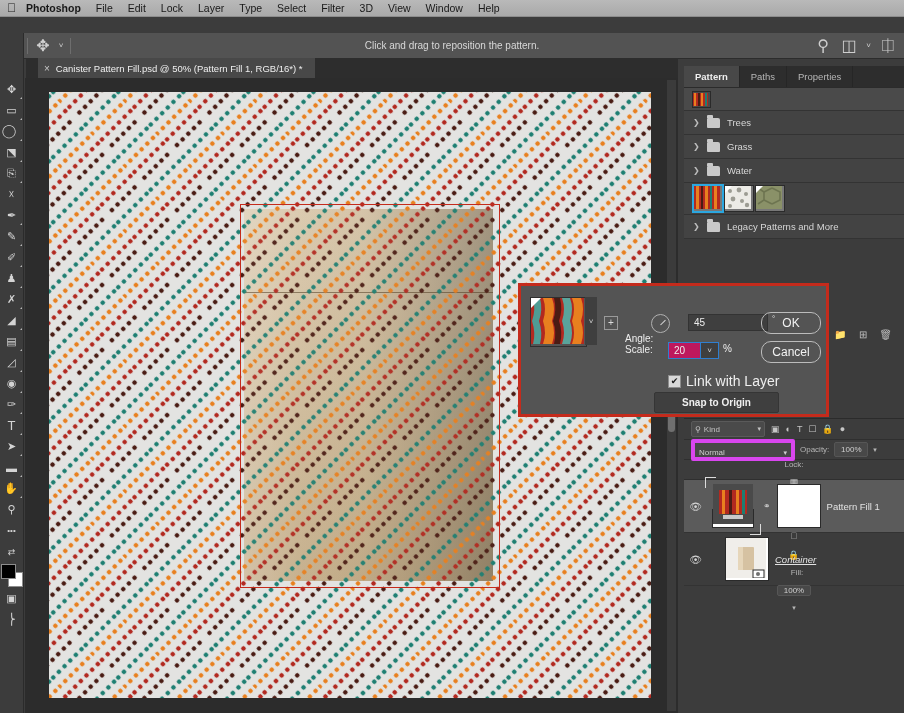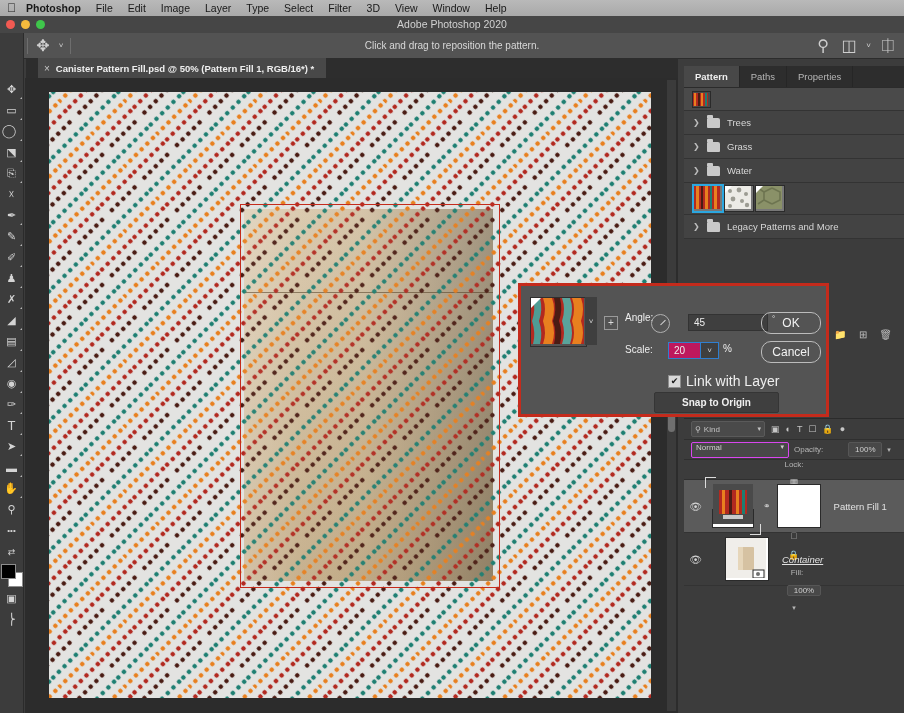--- a/index.html
+++ b/index.html
@@ -56,21 +56,21 @@
   
   .tabstrip{
     position:absolute;left:26px;top:58px;width:652px;height:20px;
     background:#2d2d2d;
   }
   .doctab{
     position:absolute;left:12px;top:0;height:20px;display:flex;align-items:center;
     background:#484848;padding:0 12px 0 6px;
   }
   .doctab .x{color:#c6c6c6;font-size:10px;margin-right:6px;}
-  .doctab .tl-txt{color:#efefef;font-size:9.5px;font-weight:bold;white-space:nowrap;}
+  .doctab .tl-txt{color:#efefef;font-size:9.5px;font-weight:normal;white-space:nowrap;}
 
   
   .toolbar{
     position:absolute;left:0;top:33px;width:24px;height:680px;
     background:#3c3c3c;border-right:1px solid #2b2b2b;
     display:flex;flex-direction:column;align-items:center;padding-top:46px;
     box-sizing:border-box;
   }
   .tool{
     width:22px;height:21px;display:flex;align-items:center;justify-content:center;
@@ -153,32 +153,32 @@
 
   
   .layerspanel{position:absolute;left:0;top:352px;width:220px;height:295px;background:#3c3c3c;border-top:1px solid #2b2b2b;}
   .filterbar{height:20px;display:flex;align-items:center;gap:6px;padding:0 7px;border-bottom:1px solid #2f2f2f;}
   .kindsel{
     width:66px;height:14px;background:#4a4a4a;border:1px solid #5a5a5a;border-radius:2px;
     display:flex;align-items:center;padding:0 3px;color:#c2c2c2;font-size:8px;gap:3px;
   }
   .fico{color:#c6c6c6;font-size:9px;}
   .blendbar{height:19px;display:flex;align-items:center;gap:5px;padding:0 7px;border-bottom:1px solid #2f2f2f;}
-  .blendsel{width:88px;height:14px;background:#484848;border:1px solid #d946ef;border-radius:2px;color:#cfcfcf;font-size:8px;display:flex;align-items:flex-start;padding:0 4px;justify-content:space-between;}
+  .blendsel{width:88px;height:14px;background:#484848;border:4px solid #d946ef;border-radius:2px;color:#cfcfcf;font-size:8px;display:flex;align-items:flex-end;padding:0 4px;justify-content:space-between;}
   .lbl{color:#b5b5b5;font-size:8px;}
-  .numfield{width:32px;height:13px;background:#484848;border:1px solid #565656;color:#cfcfcf;font-size:8px;display:flex;align-items:center;justify-content:center;border-radius:2px;margin-left:20px;}
+  .numfield{width:32px;height:13px;background:#484848;border:1px solid #565656;color:#cfcfcf;font-size:8px;display:flex;align-items:center;justify-content:center;border-radius:2px;}
   .lockbar{height:19px;display:flex;align-items:center;gap:8px;padding:0 7px;border-bottom:1px solid #2f2f2f;flex-direction:column;}
 
   .layerrow{height:52px;display:flex;align-items:center;border-bottom:1px solid #333;padding-left:4px;gap:6px;}
   .layerrow.active{background:#5b5b5b;}
   .eye{width:15px;color:#d5d5d5;font-size:10px;text-align:center;}
   .lthumb{width:42px;height:42px;background:#fff;border:1px solid #2a2a2a;position:relative;}
   .maskthumb{width:42px;height:42px;background:#fff;border:1px solid #2a2a2a;}
   .linkico{color:#cfcfcf;font-size:9px;}
-  .lname{color:#e2e2e2;font-size:9.5px;margin-left:7px;}
+  .lname{color:#e2e2e2;font-size:9.5px;}
   .lname.ul{text-decoration:underline;font-style:italic;}
   .selbrackets{position:relative;padding:3px;}
   .selbrackets:before,.selbrackets:after{content:"";position:absolute;width:10px;height:10px;border:1.5px solid #dcdcdc;}
   .selbrackets:before{left:-4px;top:-4px;border-right:none;border-bottom:none;}
   .selbrackets:after{right:-4px;bottom:-4px;border-left:none;border-top:none;}
 
   
   .dialog{
     position:absolute;left:518px;top:283px;width:311px;height:134px;
     background:#545454;border:3px solid #c42b1c;box-sizing:border-box;
@@ -237,39 +237,31 @@
 </head>
 <body>
 
 <div id="app">
 
   <div class="macbar">
     <div class="apple"></div>
     <div class="mi bold">Photoshop</div>
     <div class="mi">File</div>
     <div class="mi">Edit</div>
-    <div class="mi">Image</div>
+    <div class="mi">Lock</div>
     <div class="mi">Layer</div>
     <div class="mi">Type</div>
     <div class="mi">Select</div>
     <div class="mi">Filter</div>
     <div class="mi">3D</div>
     <div class="mi">View</div>
     <div class="mi">Window</div>
     <div class="mi">Help</div>
   </div>
 
-  <div class="titlebar">
-    <div class="tlights">
-      <div class="tl r"></div>
-      <div class="tl y"></div>
-      <div class="tl g"></div>
-    </div>
-    <div class="apptitle">Adobe Photoshop 2020</div>
-  </div>
 
   <div class="optbar">
     <div class="ob-ico">⌂</div>
     <div class="obsep"></div>
     <div class="ob-ico">✥</div>
     <div class="ob-ico" style="width:12px;font-size:8px;">˅</div>
     <div class="obsep"></div>
     <div class="opt-hint">Click and drag to reposition the pattern.</div>
     <div class="opt-right">
       <div class="ob-ico">⚲</div>
@@ -577,21 +569,21 @@
           <path d="M2 0 q3 12 -1 23 q4 12 1 23 h7 q3 -11 -1 -23 q4 -11 1 -23 z" fill="#4f9c94"></path>
           <path d="M12 0 q4 11 0 23 q4 12 0 23 h9 q4 -11 0 -23 q4 -12 0 -23 z" fill="#e8801f"></path>
           <path d="M23 0 q3 12 -1 23 q4 11 1 23 h6 q3 -12 -1 -23 q4 -11 1 -23 z" fill="#4a1c14"></path>
           <path d="M31 0 q4 11 0 23 q4 12 0 23 h8 q4 -11 0 -23 q4 -12 0 -23 z" fill="#5aa49b"></path>
           <path d="M41 0 q4 11 0 23 q4 12 0 23 h9 q4 -11 0 -23 q4 -12 0 -23 z" fill="#e8801f"></path>
         </svg>
       </div>
       <div class="pat-drop">˅</div>
       <div class="pat-plus">+</div>
 
-      <div class="fld-label" style="left:104px;top:26px;">Angle:</div>
+      <div class="fld-label" style="left:104px;top:47px;">Angle:</div>
       <div class="angle-dial">
         <span class="hand"></span>
       </div>
       <div class="inputbox angle-input">45</div>
       <div class="deg">°</div>
 
       <div class="fld-label" style="left:104px;top:58px;">Scale:</div>
       <div class="inputbox scale-input">20</div>
       <div class="scale-drop">˅</div>
       <div class="pct">%</div>

